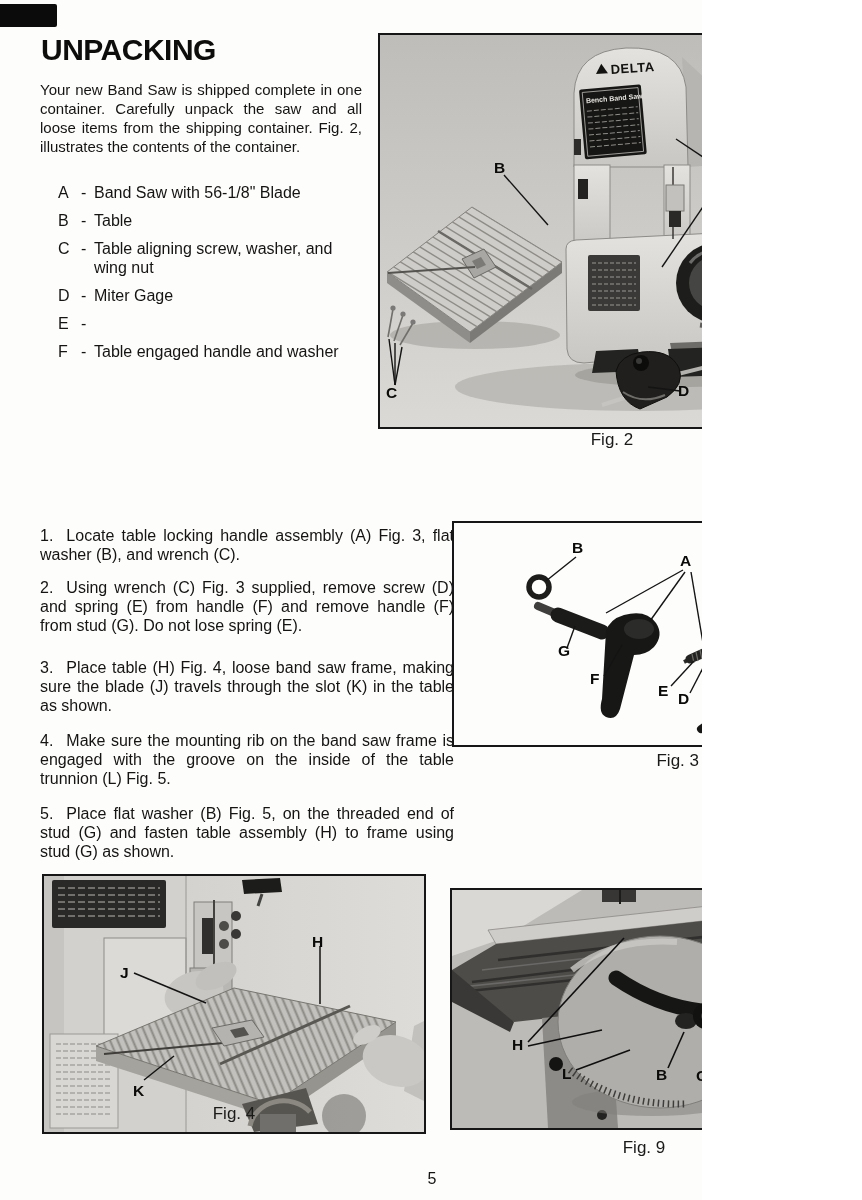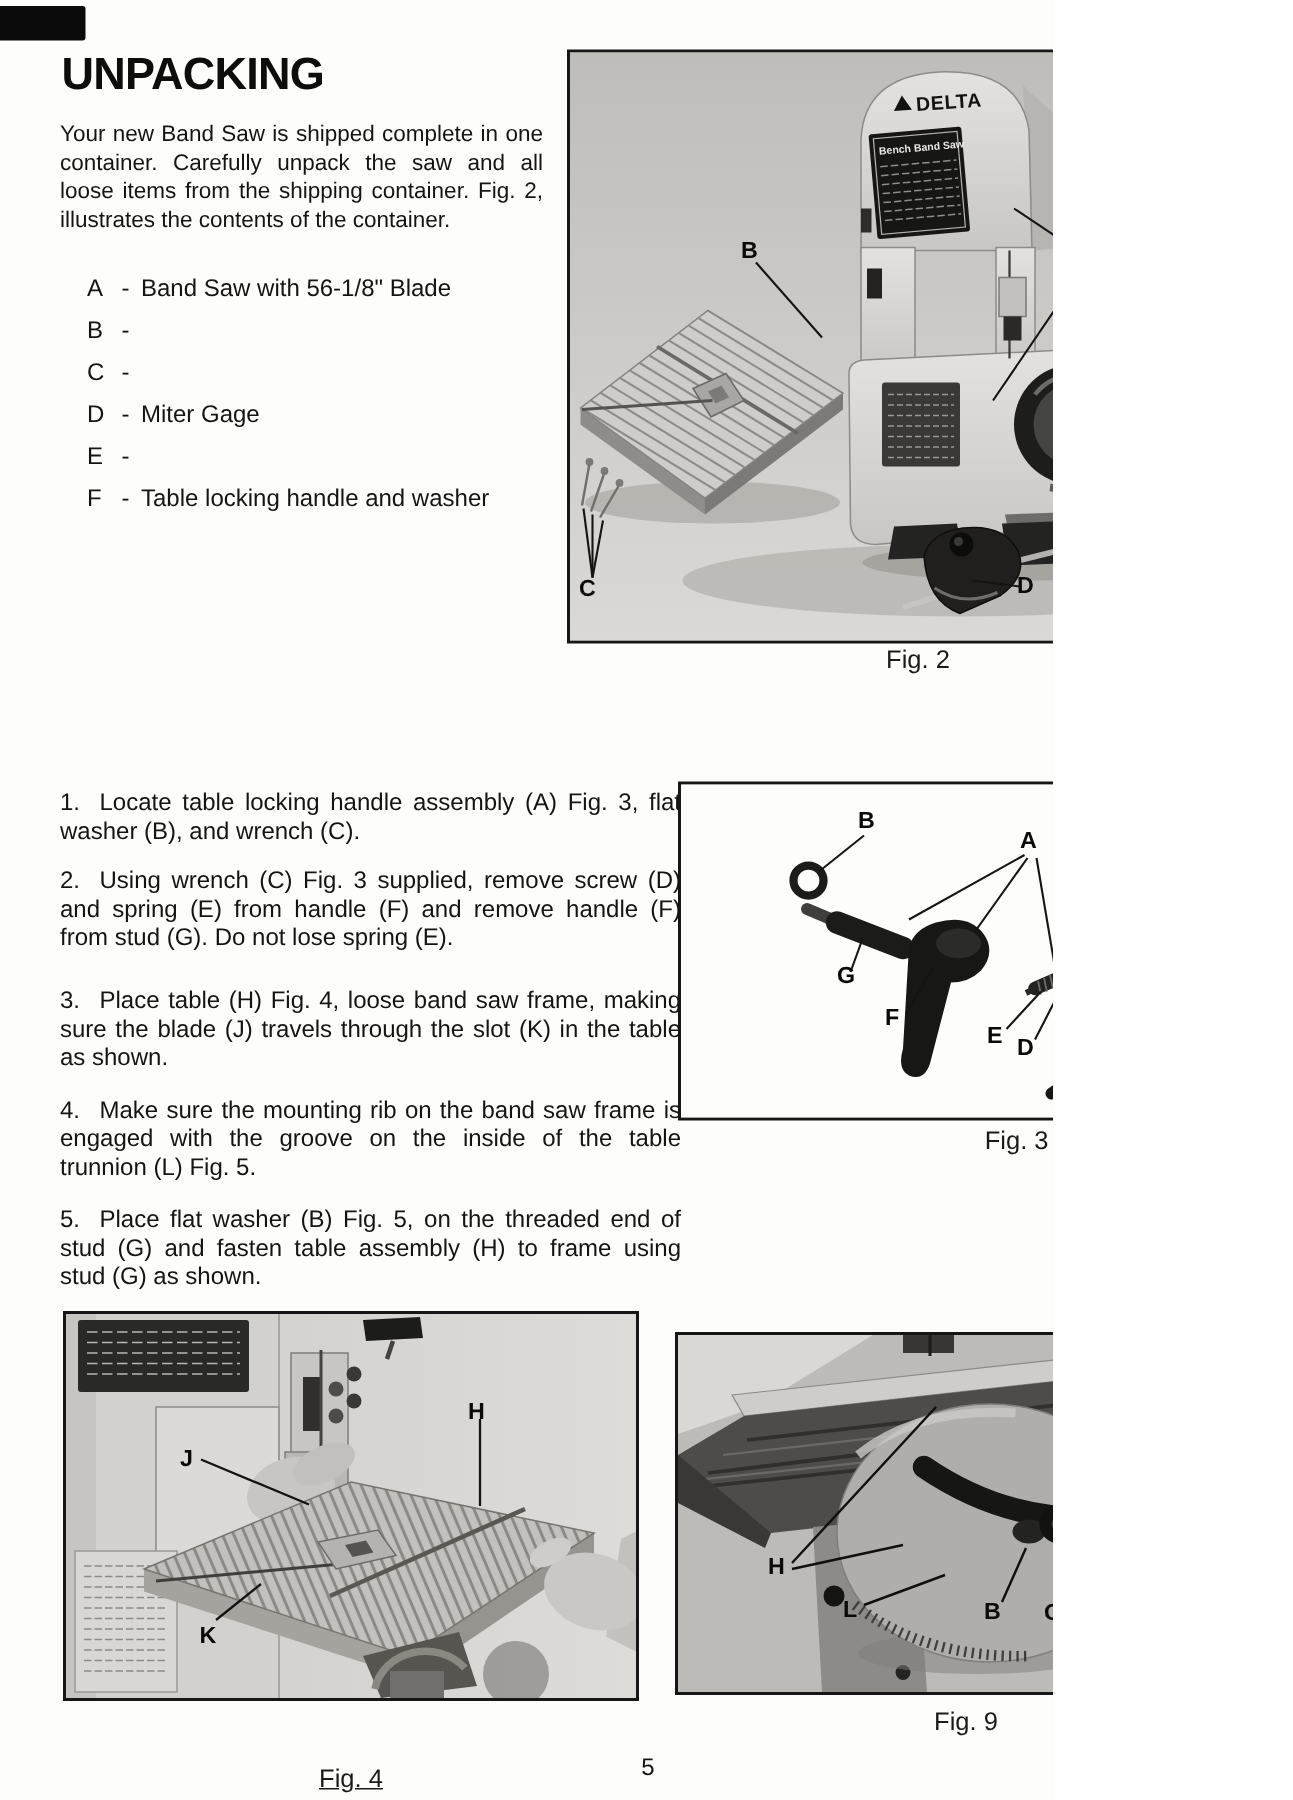--- a/index.html
+++ b/index.html
@@ -37,38 +37,40 @@
 
   <div class="abs plist" style="left:58px;top:183px;">
     <div class="plist-item">
       <span>A</span>
       <span>-</span>
       <span>Band Saw with 56-1/8" Blade</span>
     </div>
     <div class="plist-item">
       <span>B</span>
       <span>-</span>
+      <span>Table</span>
     </div>
     <div class="plist-item">
       <span>C</span>
       <span>-</span>
+      <span>Table aligning screw, washer, and wing nut</span>
     </div>
     <div class="plist-item">
       <span>D</span>
       <span>-</span>
       <span>Miter Gage</span>
     </div>
     <div class="plist-item">
       <span>E</span>
       <span>-</span>
     </div>
     <div class="plist-item">
       <span>F</span>
       <span>-</span>
-      <span>Table locking handle and washer</span>
+      <span>Table engaged handle and washer</span>
     </div>
   </div>
 
   <div class="figbox" style="left:378px;top:33px;width:468px;height:396px;">
     <svg width="464" height="392" viewBox="0 0 464 392">
       <defs>
         <linearGradient id="bg2" x1="0" y1="0" x2="0" y2="1">
           <stop offset="0" stop-color="#bfbdb9"></stop>
             <stop offset="1" stop-color="#dbd9d5"></stop>
         </linearGradient>
@@ -359,21 +361,21 @@
       <g stroke="#131313" stroke-width="1.5">
         <line x1="276" y1="70" x2="276" y2="128"></line>
         <line x1="90" y1="97" x2="162" y2="127"></line>
         <line x1="100" y1="204" x2="130" y2="180"></line>
       </g>
     </svg>
     <div class="plabel" style="left:268px;top:58px;">H</div>
     <div class="plabel" style="left:76px;top:89px;">J</div>
     <div class="plabel" style="left:89px;top:207px;">K</div>
   </div>
-  <div class="abs caption" style="left:184px;top:1176px;width:100px;text-decoration:underline;">Fig. 4</div>
+  <div class="abs caption" style="left:184px;top:1104px;width:100px;">Fig. 4</div>
 
   <div class="figbox" style="left:450px;top:888px;width:389px;height:242px;">
     <svg width="385" height="238" viewBox="0 0 385 238">
       <rect width="385" height="238" fill="#bdbbb7"></rect>
       <polygon points="0,0 130,0 52,48 0,66" fill="#dad8d4"></polygon>
       <g>
         <polygon points="36,40 385,2 385,16 44,54" fill="#cfcdc9" stroke="#8b8987" stroke-width="0.8"></polygon>
         <rect x="150" y="0" width="34" height="12" fill="#383634"></rect>
         <line x1="168" y1="0" x2="168" y2="14" stroke="#1c1c1a" stroke-width="2"></line>
         <polygon points="0,80 44,54 385,16 385,96 62,132 0,104" fill="#4e4c49"></polygon>

